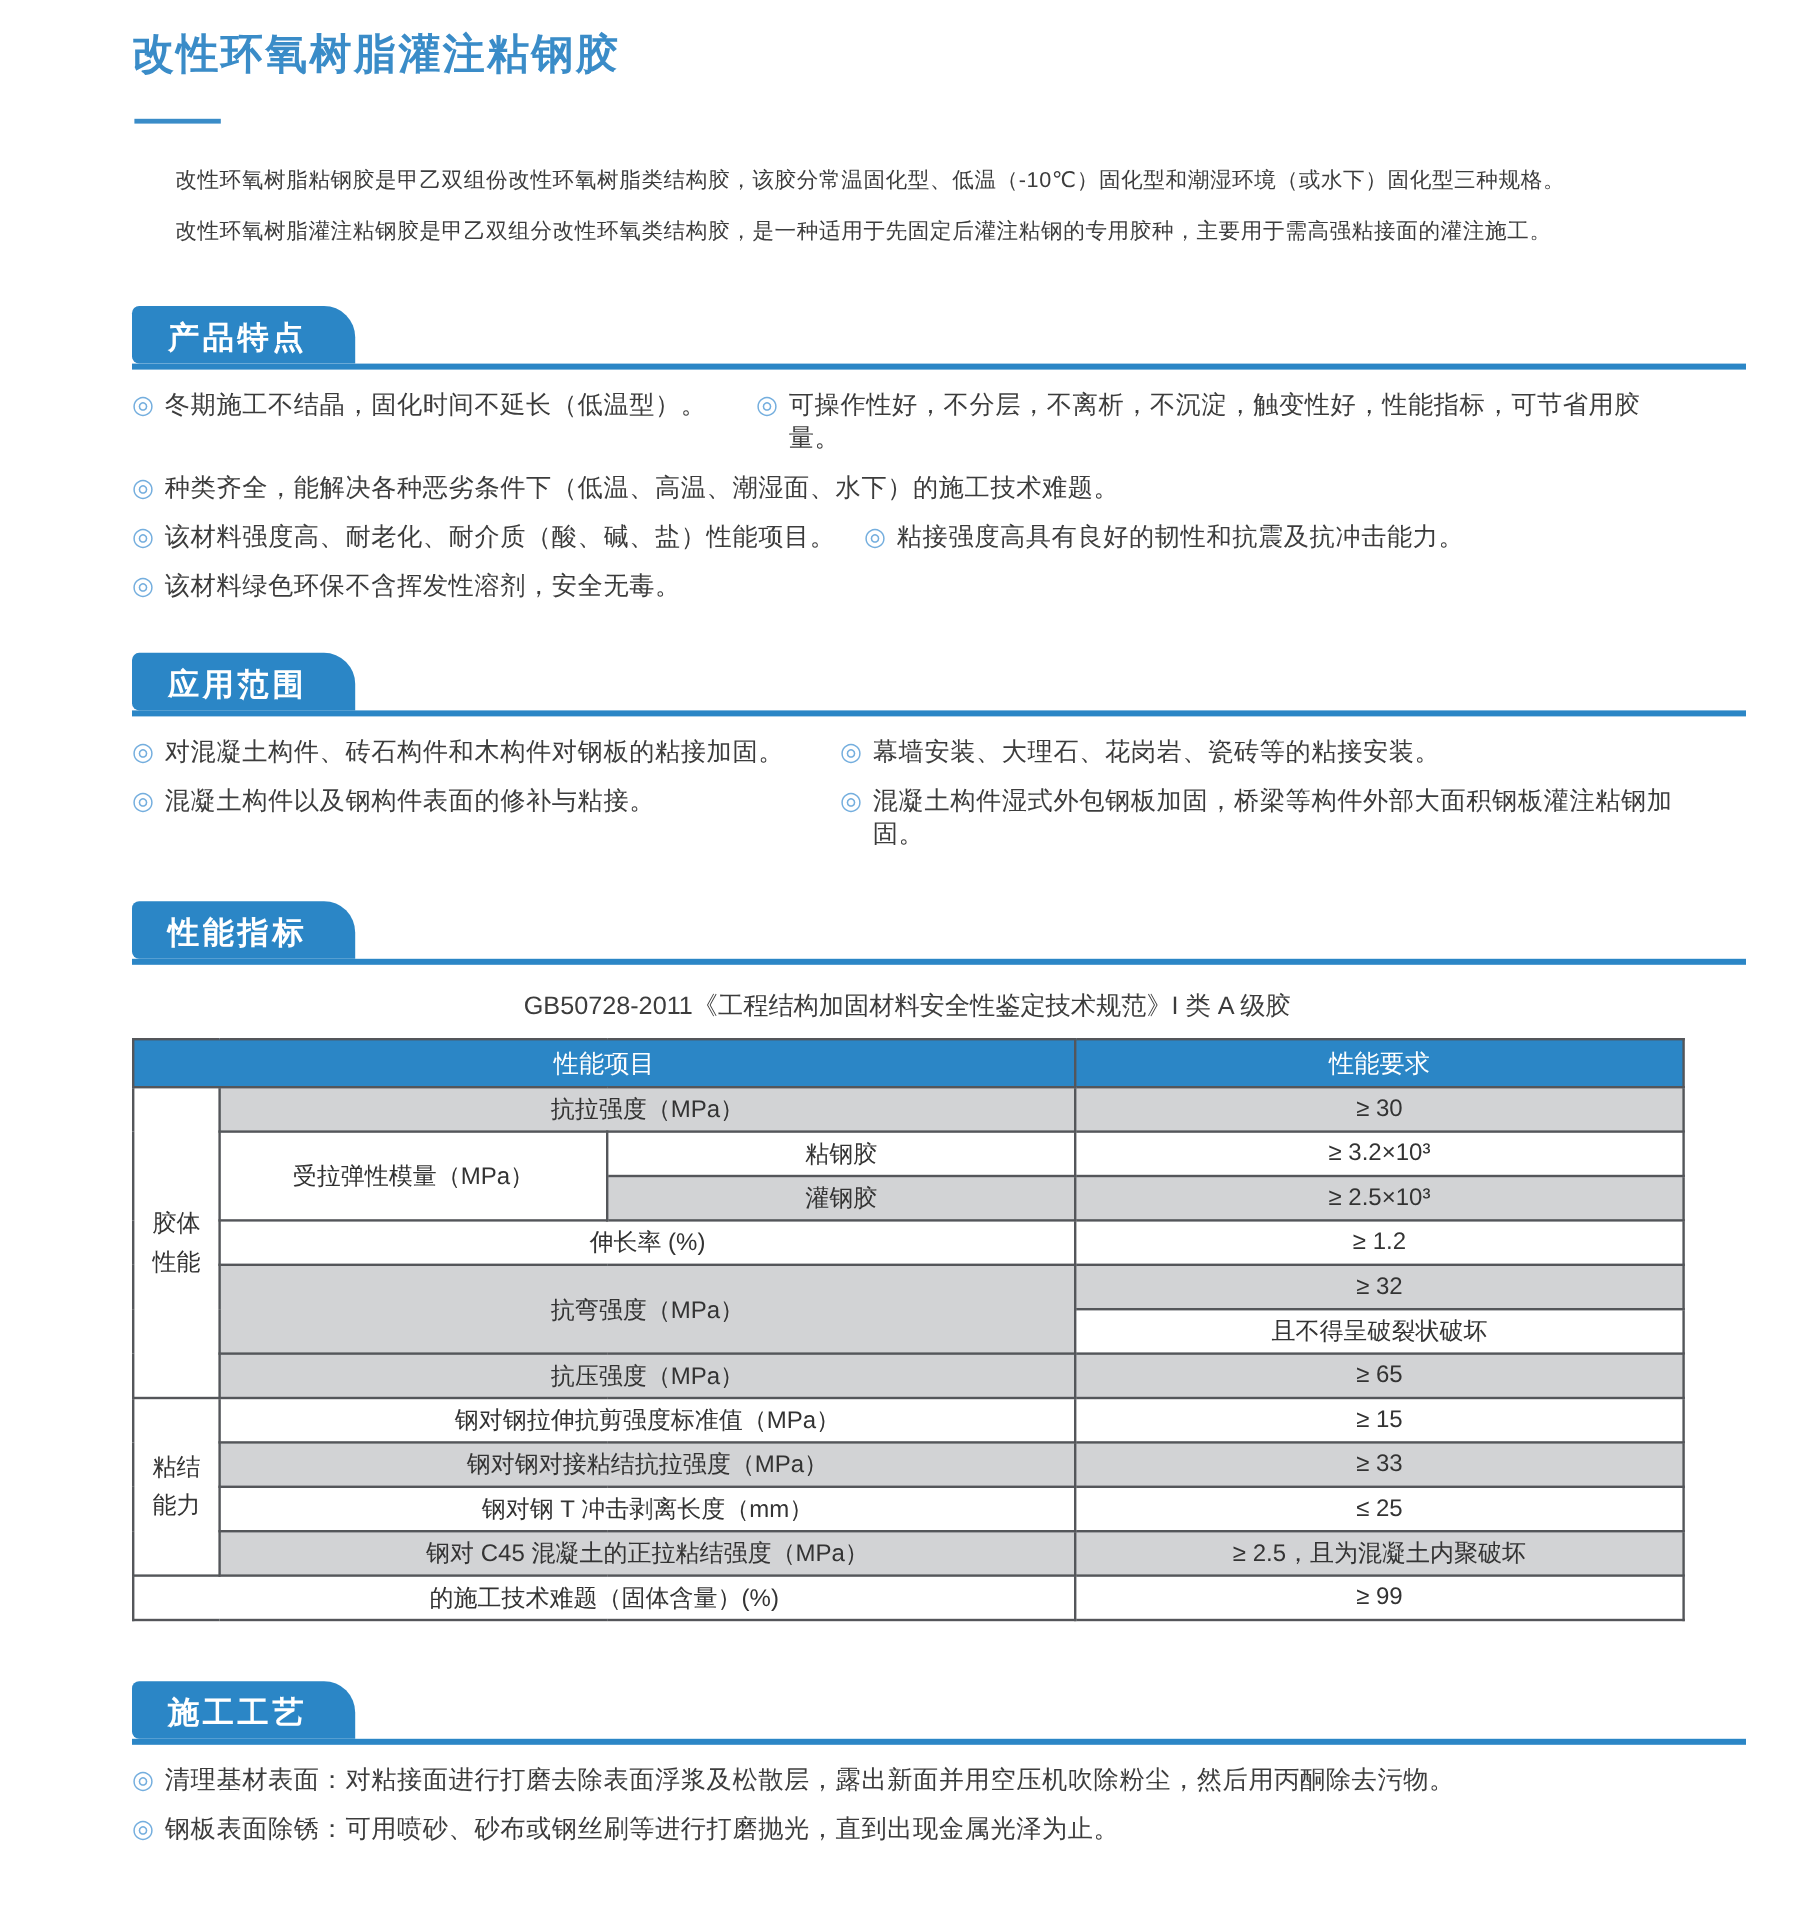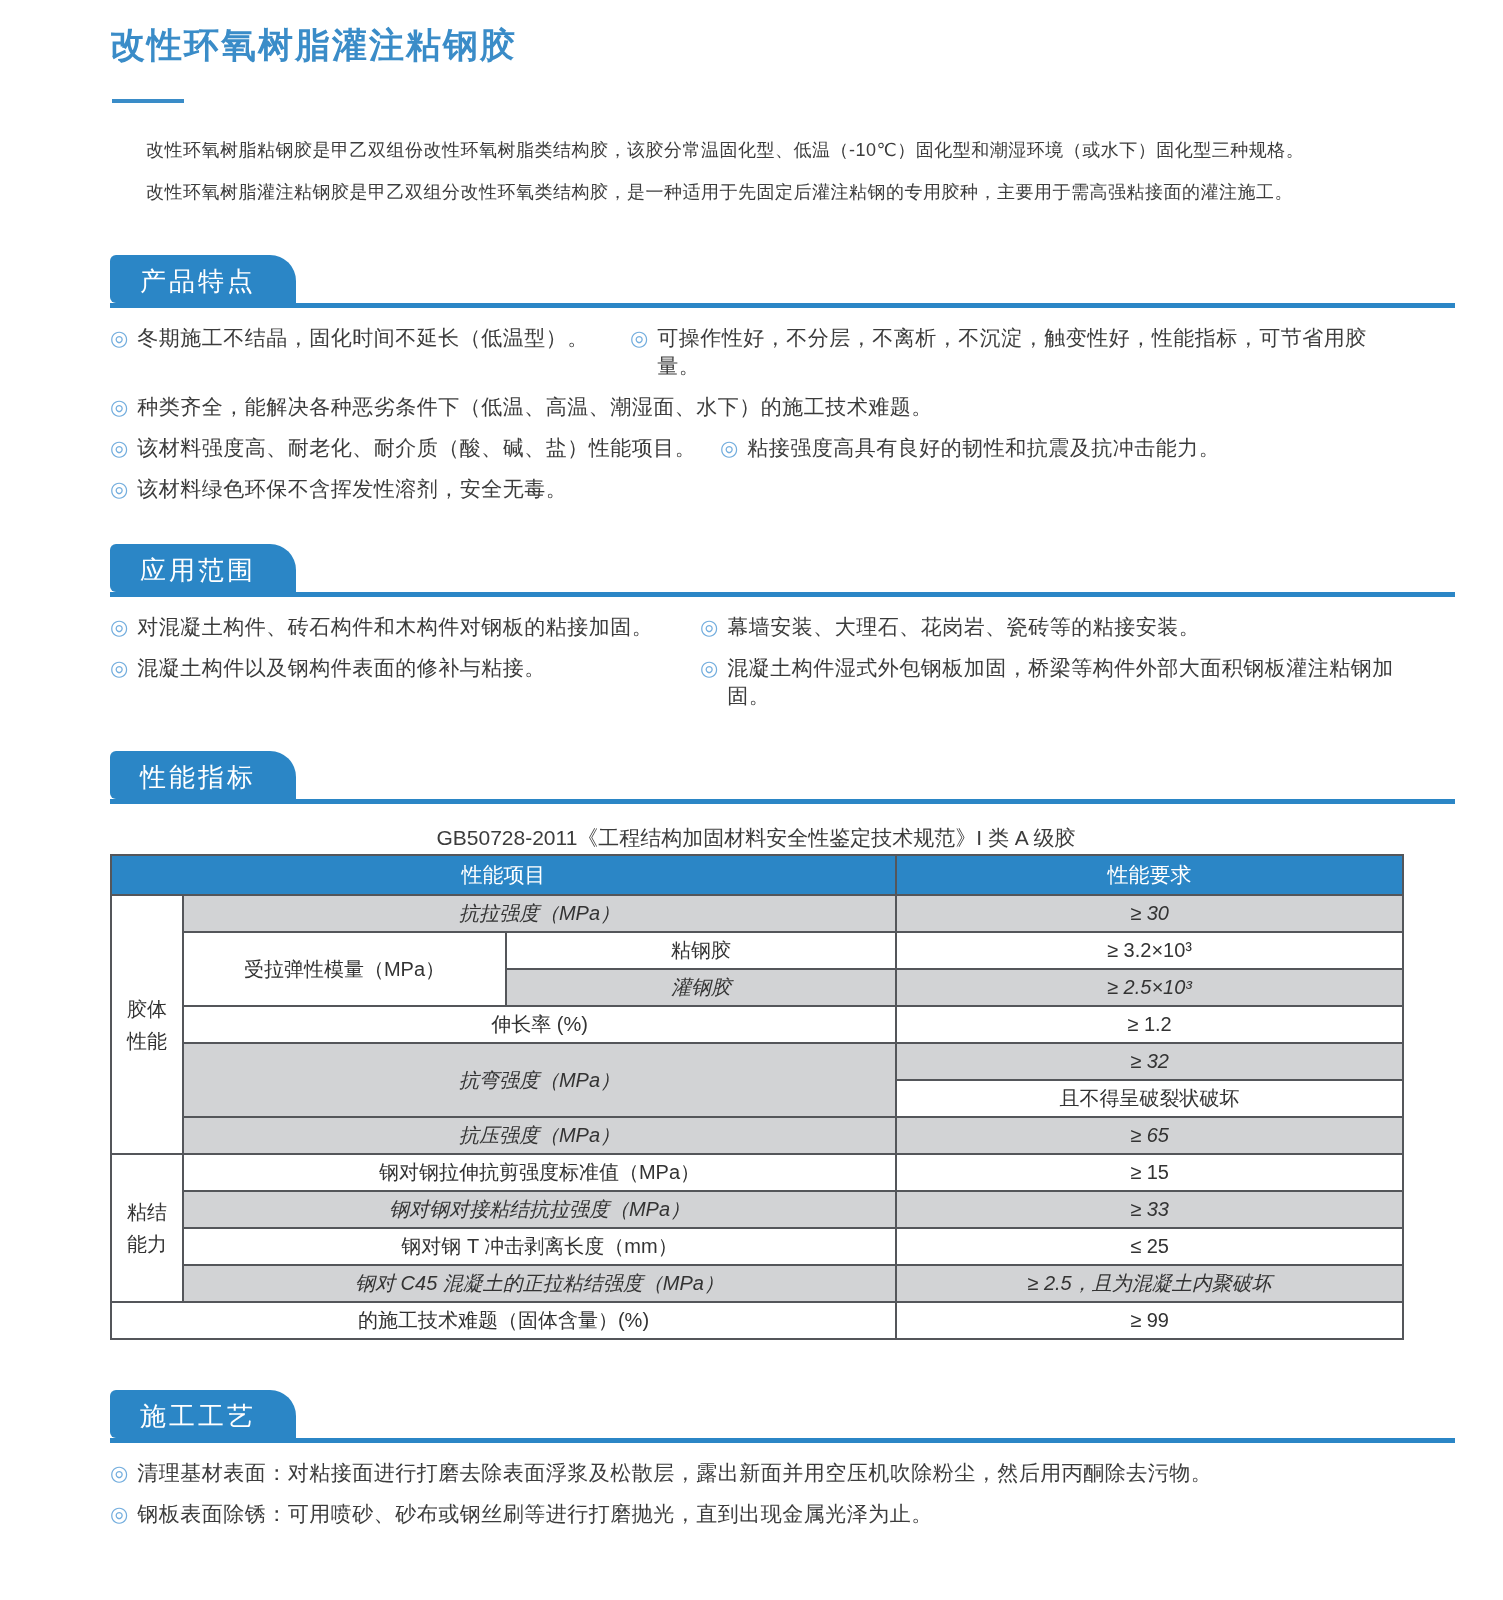--- a/index.html
+++ b/index.html
@@ -21,21 +21,21 @@
 
   
   .intro { margin:26px 0 0 36px; width:1250px; }
   .intro p { font-size:18px; line-height:42px; color:#3c3c3c; letter-spacing:0.5px; }
 
   
   .section { margin-top:0; }
   .sec-head { position:relative; height:53px; }
   .sec-tab {
     display:inline-block; background:#2b86c6; color:#ffffff;
-    font-size:26px; font-weight:normal; letter-spacing:3px;
+    font-size:26px; font-weight:bold; letter-spacing:3px;
     padding:9px 40px 10px 30px;
     border-radius:6px 26px 0 6px;
     position:relative; z-index:2; height:48px;
   }
   .sec-rule {
     position:absolute; left:0; bottom:0; width:1345px; height:5px;
     background:#2b86c6; z-index:1;
   }
 
   
@@ -48,32 +48,32 @@
   .w590 { flex:0 0 590px; }
   .w610 { flex:0 0 610px; }
   .grow { flex:1; }
 
   
   .tbl-caption {
     margin-top:20px; width:1292px; text-align:center;
     font-size:21px; color:#3c3c3c;
   }
   table.perf {
-    margin-top:2px; border-collapse:collapse; table-layout:fixed;
+    margin-top:13px; border-collapse:collapse; table-layout:fixed;
     width:1292px; border:2px solid #0ea5e9;
   }
   table.perf th, table.perf td {
     border:2px solid #54565a; text-align:center; vertical-align:middle;
     font-size:20px; font-weight:normal; color:#333333; padding:2px 6px;
   }
   table.perf th {
     background:#2b86c6; color:#ffffff; font-size:21px; height:40px;
   }
   table.perf tr { height:37px; }
-  .gray { background:#d2d3d5;font-style:italic; }
+  .gray { background:#d2d3d5; }
   .white { background:#ffffff; }
   .group-cell { background:#ffffff; white-space:pre-line; line-height:32px; font-size:20px; }
 
   .spacer-sm { height:28px; }
   .spacer-md { height:42px; }
   .spacer-lg { height:50px; }
 </style>
 </head>
 <body>
 

